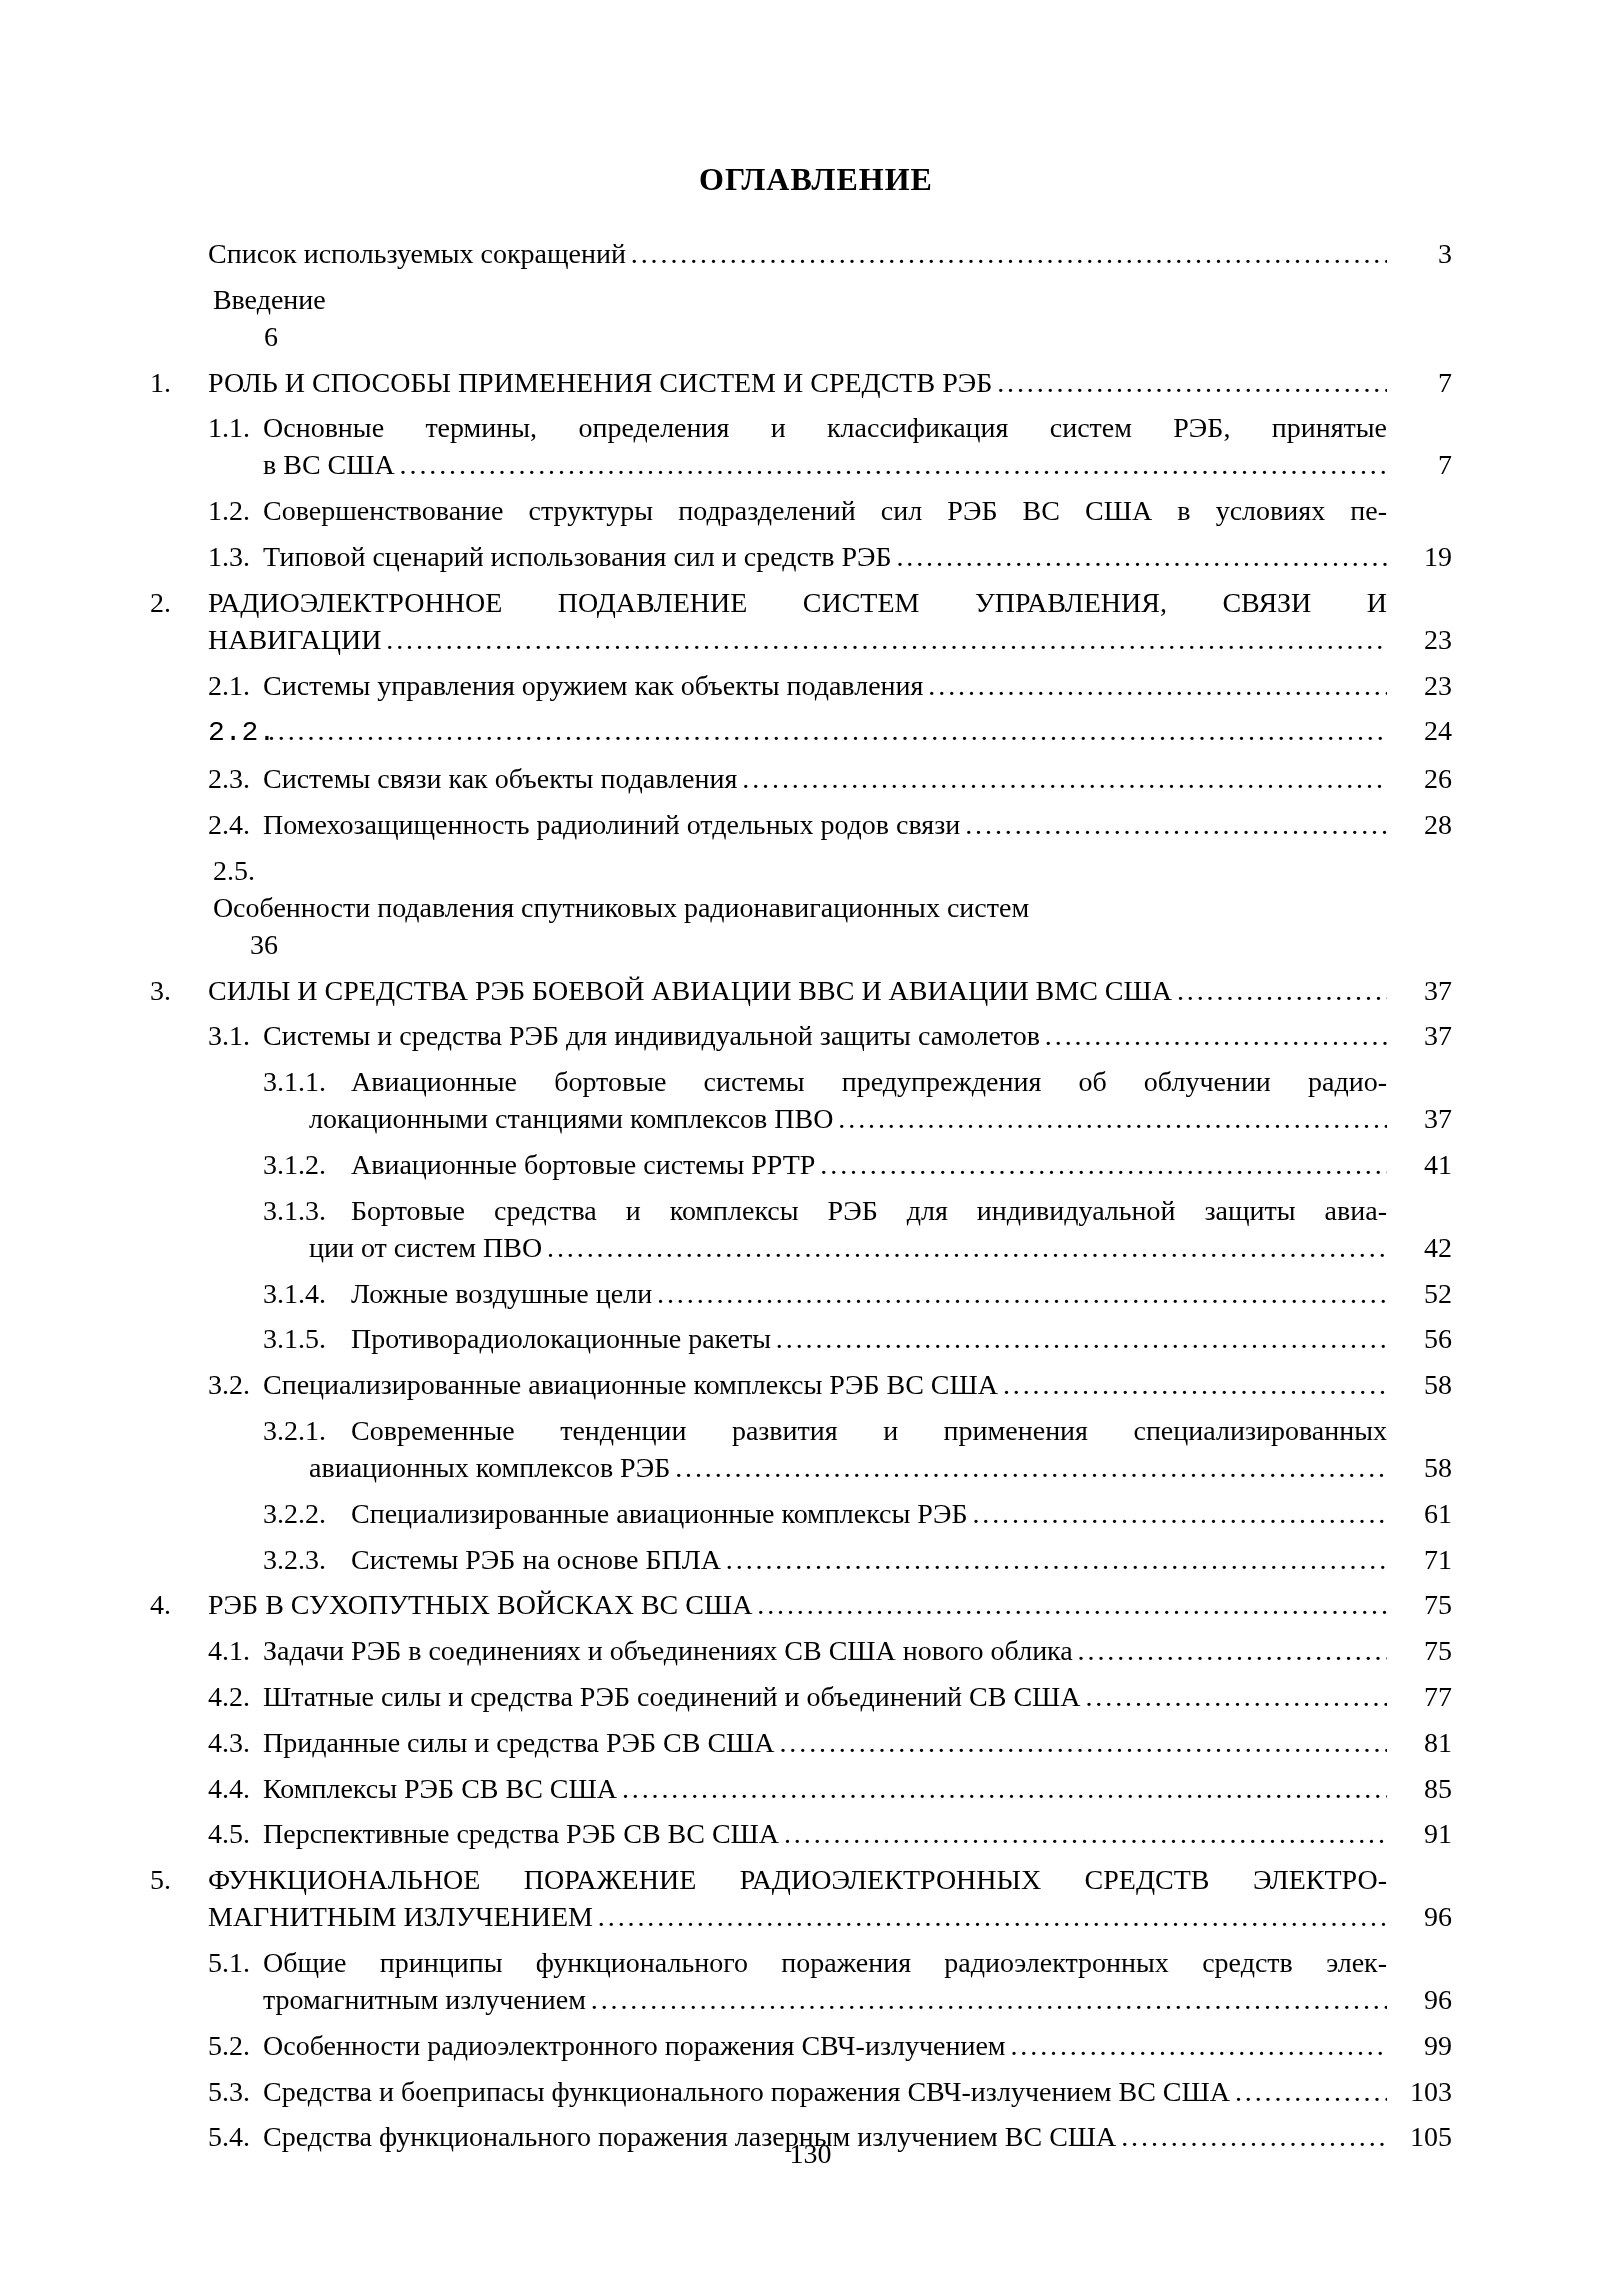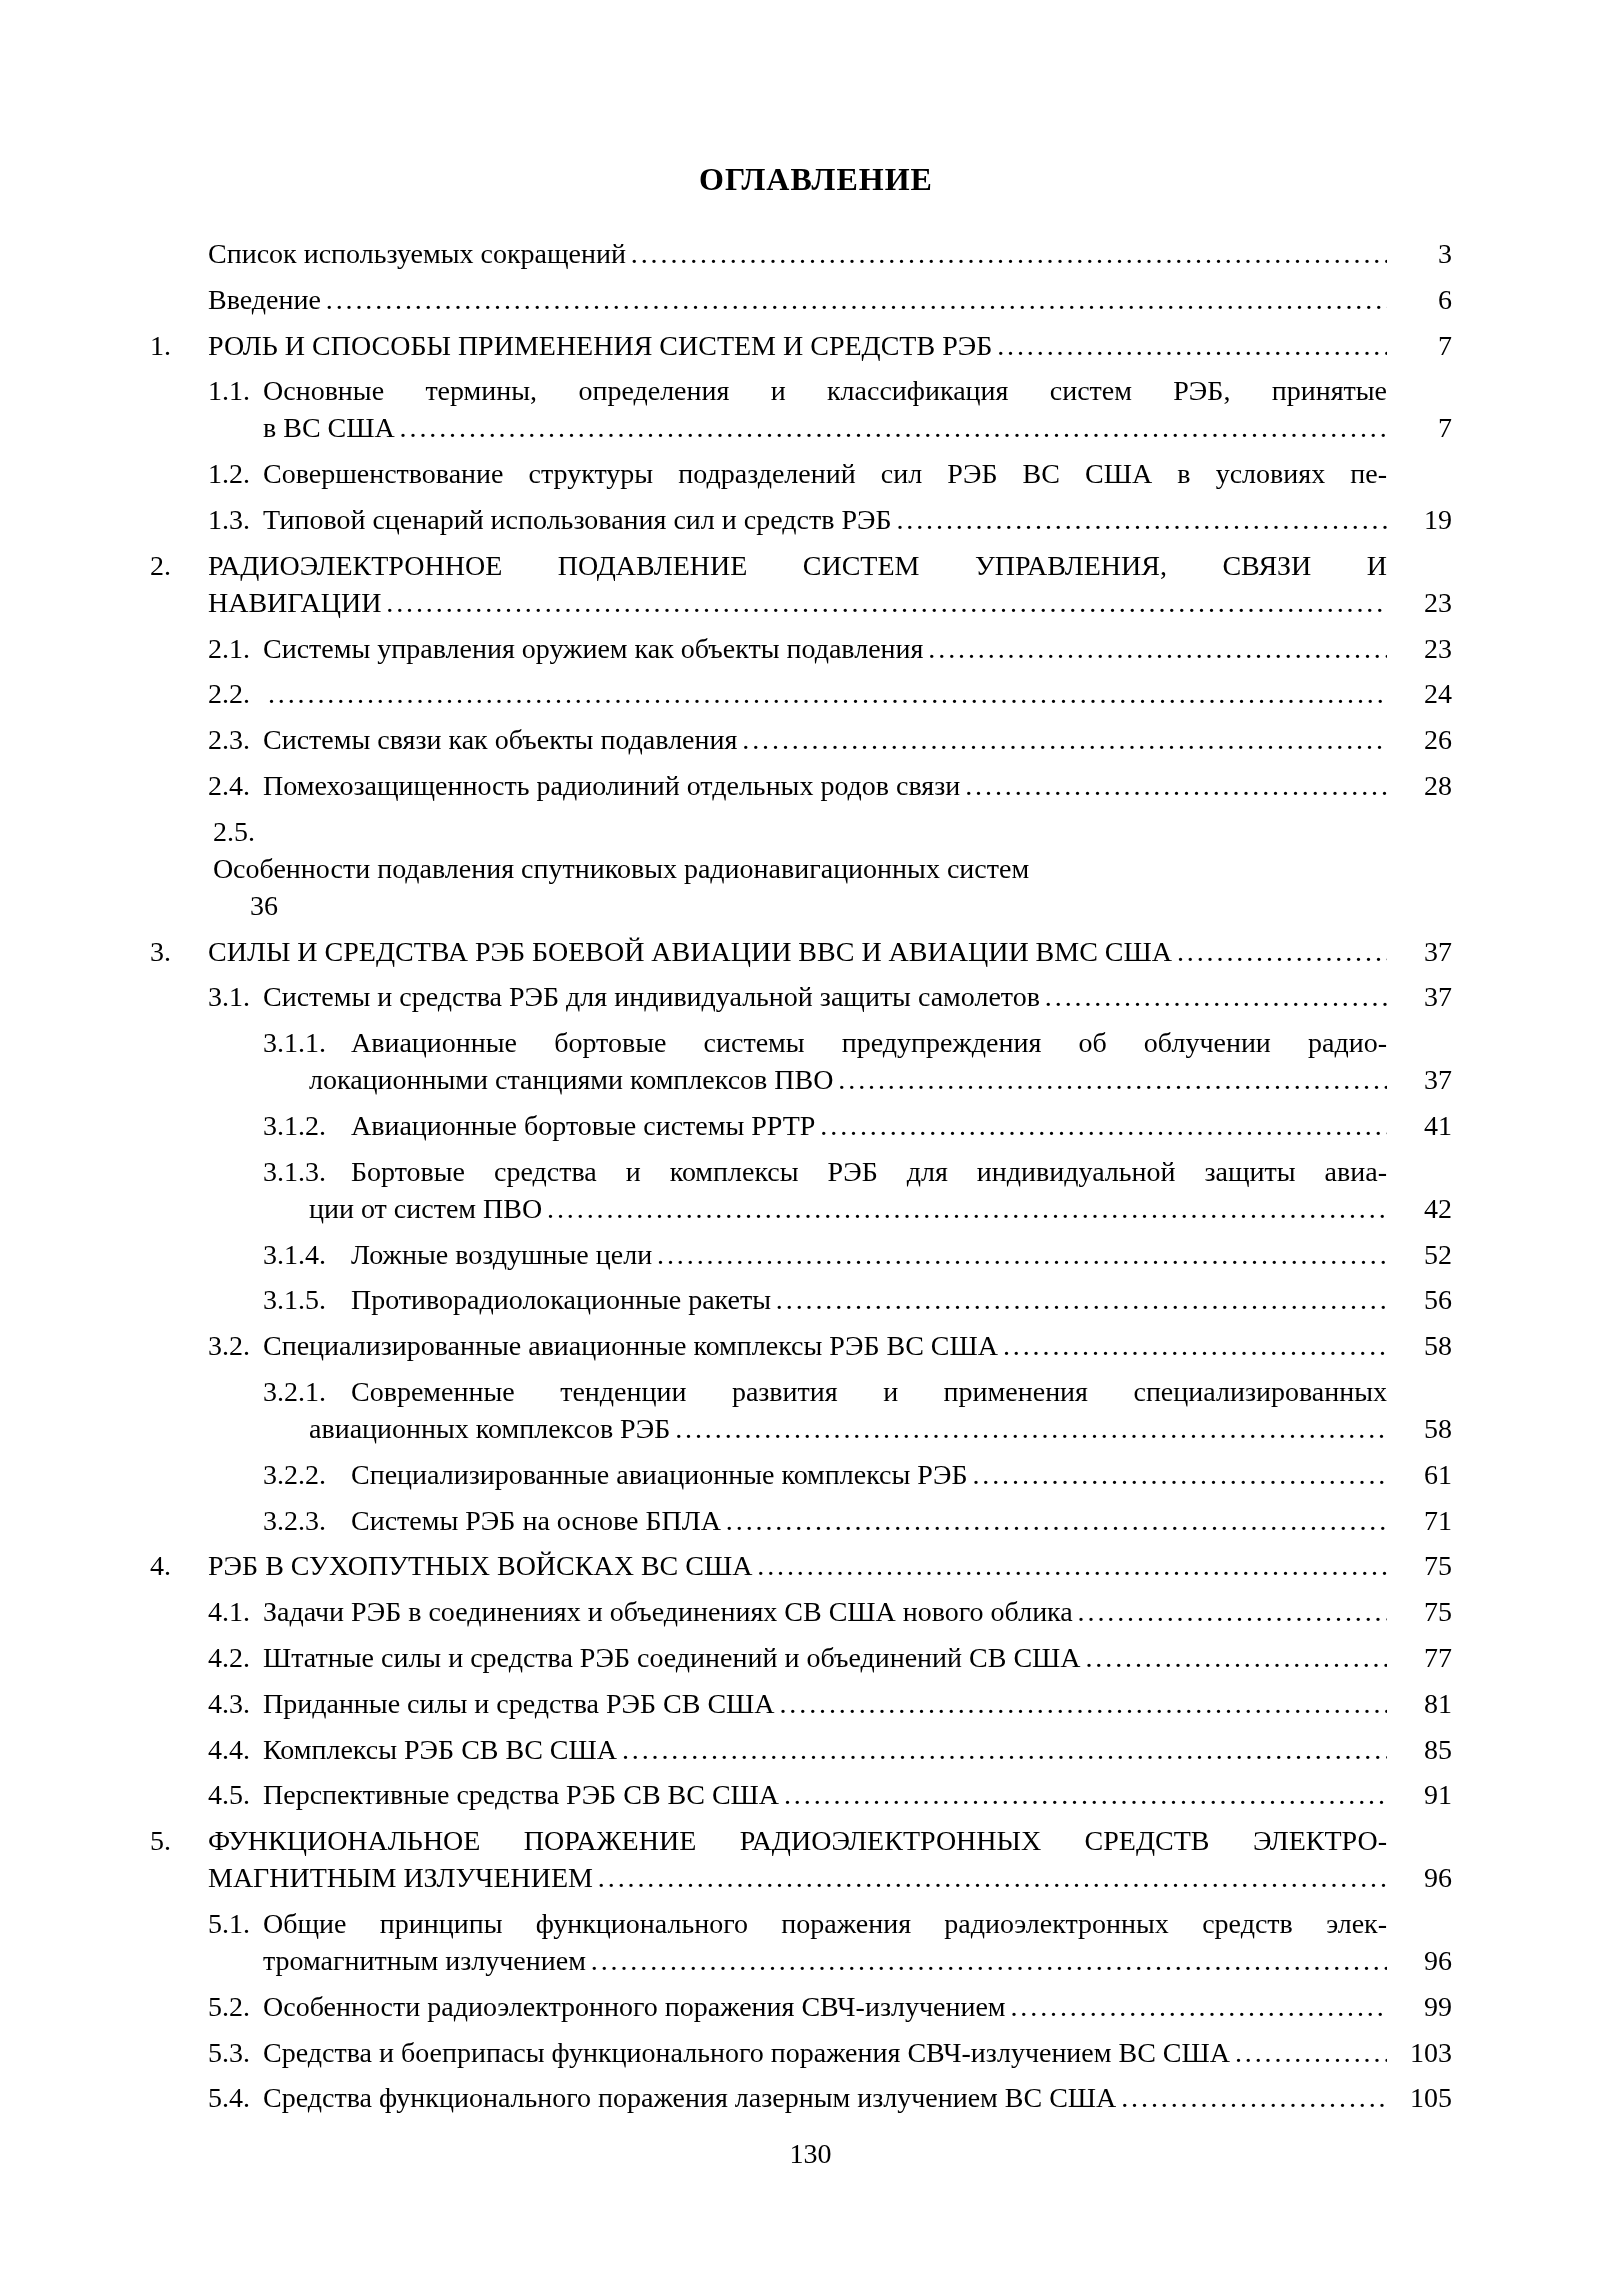--- a/index.html
+++ b/index.html
@@ -81,21 +81,21 @@
   <div class="doc-title">ОГЛАВЛЕНИЕ</div>
   <div class="toc">
       <div class="entry">
         <div class="line fline" style="margin-left: 58px;">
           <span class="txt">Список используемых сокращений</span>
           <span class="dots"></span>
           <span class="pg">3</span>
         </div>
       </div>
       <div class="entry">
-        <div class="line fline" style="margin-left: 58px;">
+        <div class="line fline" style="margin-left: 58px; flex-direction: column;">
           <span class="txt">Введение</span>
           <span class="dots"></span>
           <span class="pg">6</span>
         </div>
       </div>
       <div class="entry">
         <div class="line fline" style="margin-left: 0px;">
           <span class="num" style="width: 58px;">1.</span>
           <span class="txt">РОЛЬ И СПОСОБЫ ПРИМЕНЕНИЯ СИСТЕМ И СРЕДСТВ РЭБ</span>
           <span class="dots"></span>
@@ -132,21 +132,21 @@
       <div class="entry">
         <div class="line fline" style="margin-left: 58px;">
           <span class="num" style="width: 55px;">2.1.</span>
           <span class="txt">Системы управления оружием как объекты подавления</span>
           <span class="dots"></span>
           <span class="pg">23</span>
         </div>
       </div>
       <div class="entry">
         <div class="line fline" style="margin-left: 58px;">
-          <span class="num" style="width: 55px;">2.2.</span>
+          <span class="num" style="width: 55px; font-family: Liberation Mono, monospace;">2.2.</span>
           <span class="dots"></span>
           <span class="pg">24</span>
         </div>
       </div>
       <div class="entry">
         <div class="line fline" style="margin-left: 58px;">
           <span class="num" style="width: 55px;">2.3.</span>
           <span class="txt">Системы связи как объекты подавления</span>
           <span class="dots"></span>
           <span class="pg">26</span>

